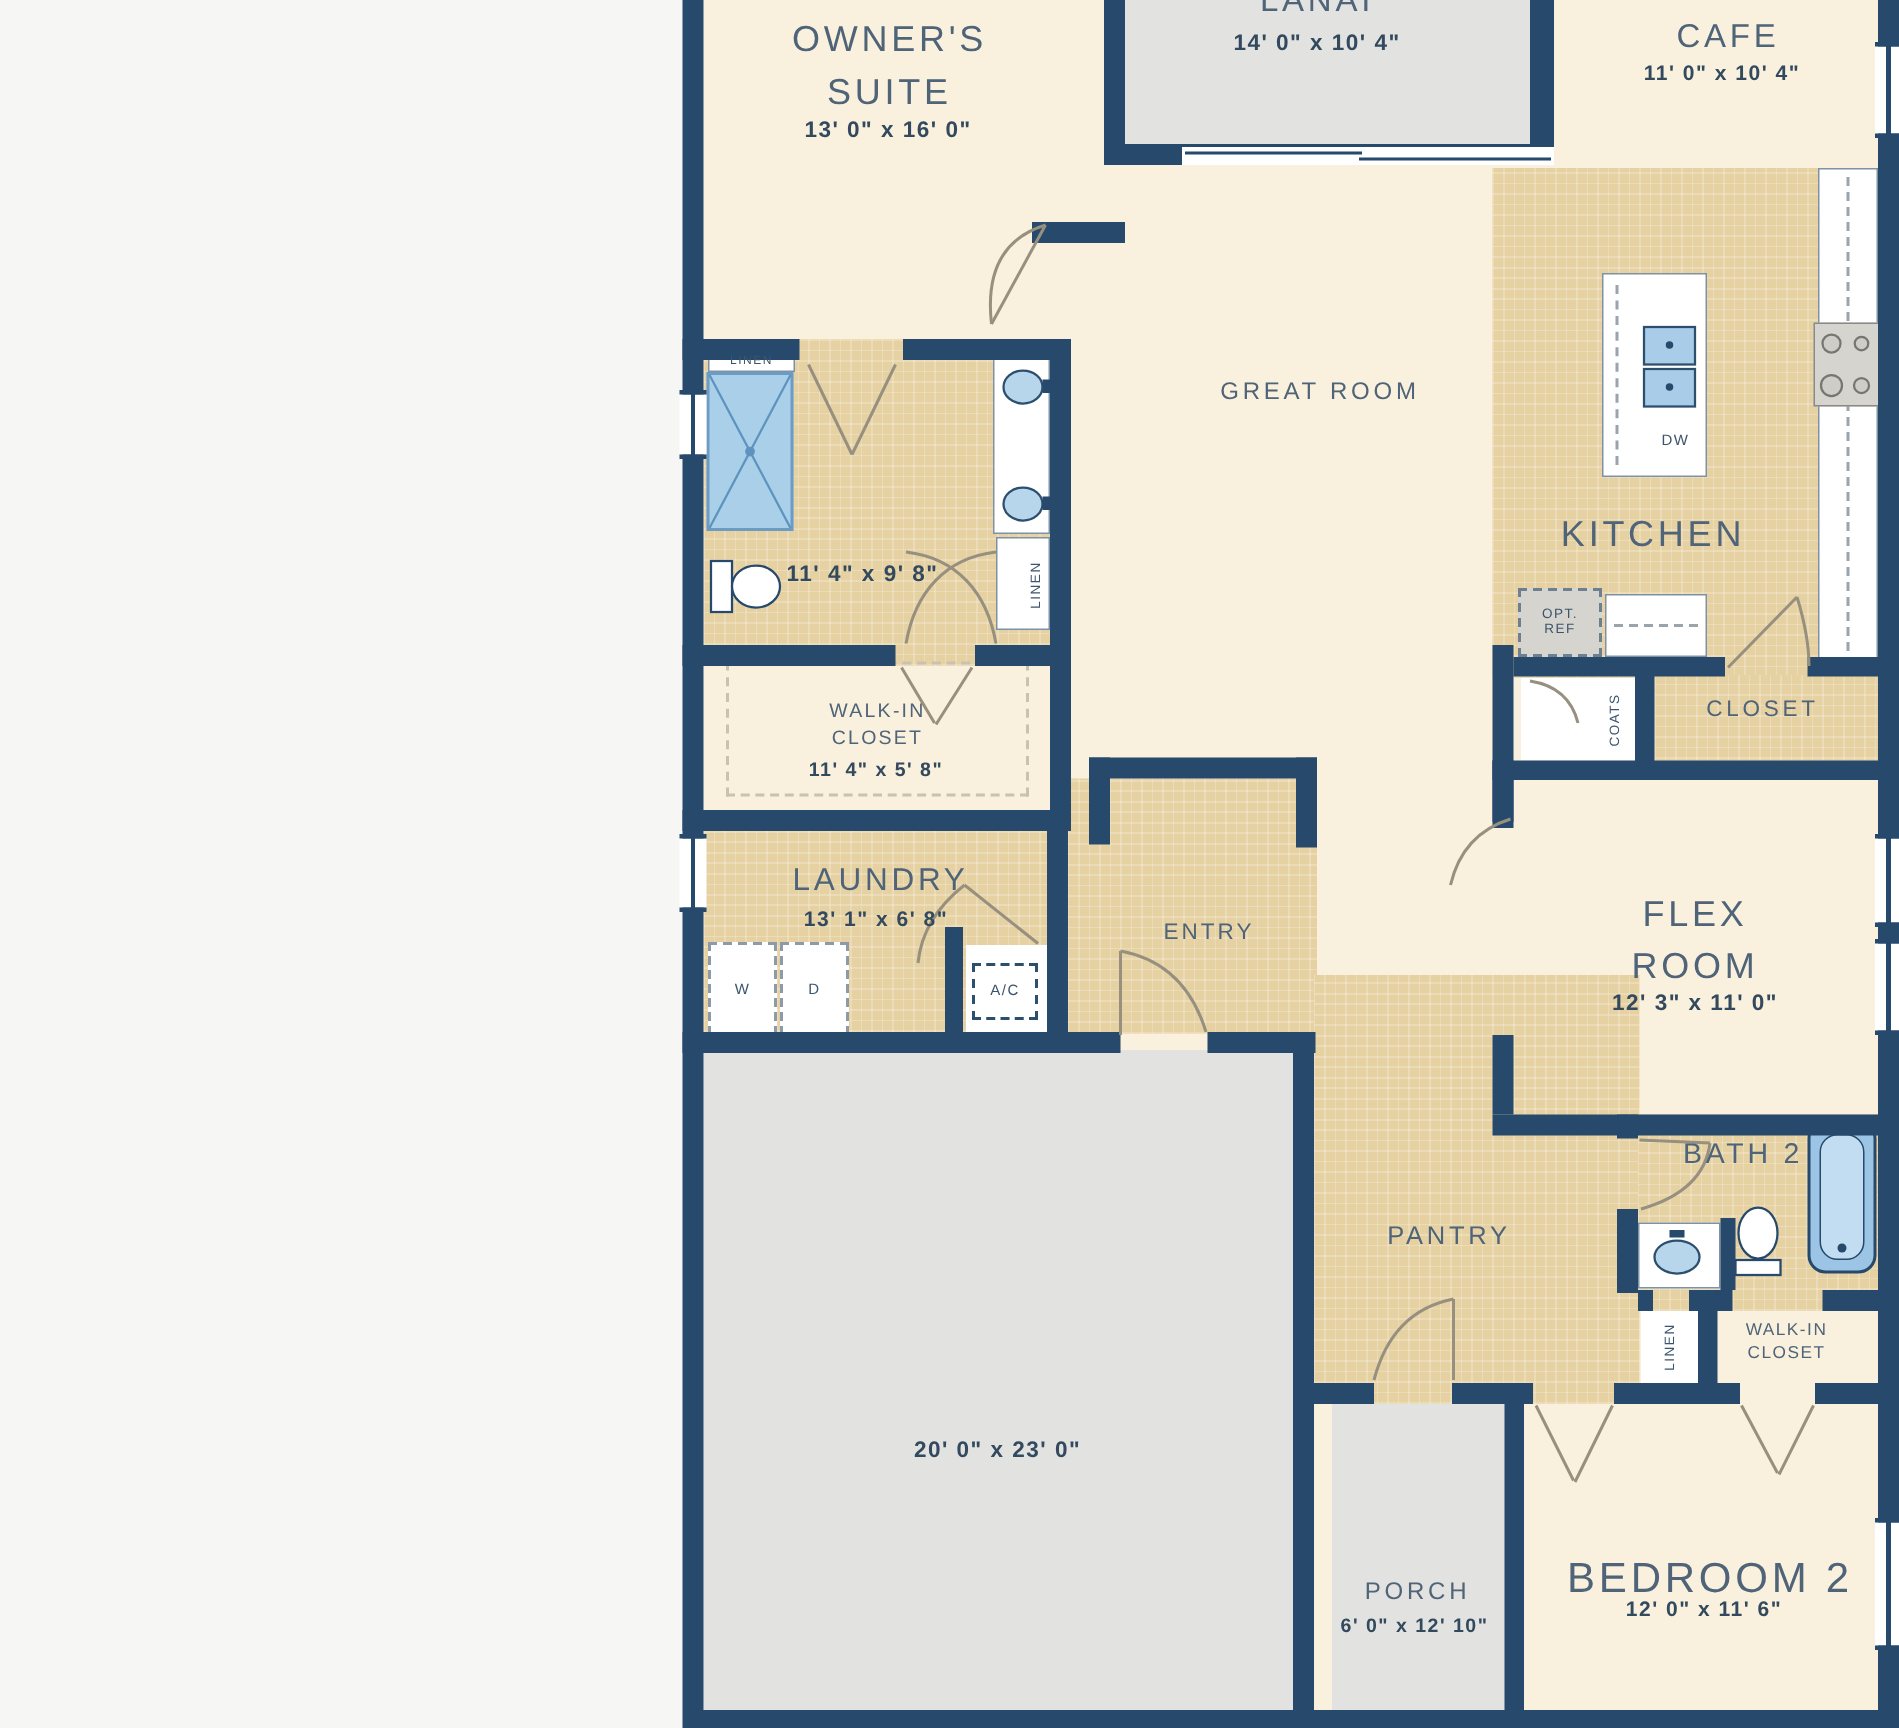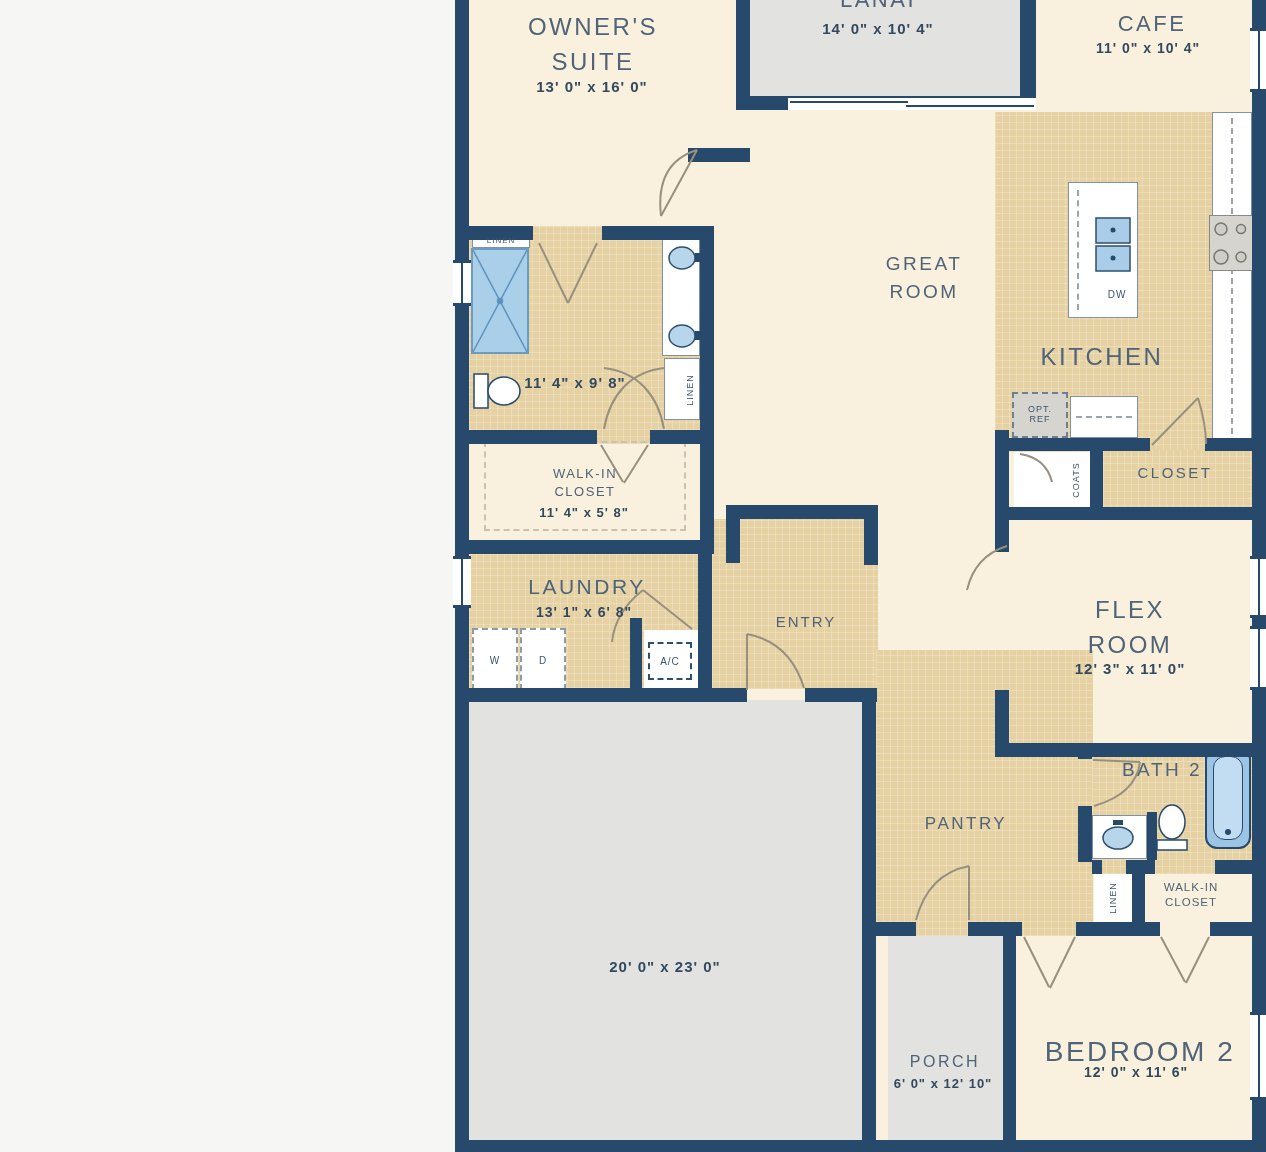--- a/index.html
+++ b/index.html
@@ -182,21 +182,21 @@
 
   <div class="lbl" style="left:593px;top:10px;width:175px;font-size:24px">OWNER'S SUITE</div>
   <div class="dims" style="left:592px;top:78px;font-size:15px">13' 0" x 16' 0"</div>
 
   <div class="lbl" style="left:878px;top:-16px;font-size:22px;white-space:nowrap">LANAI</div>
   <div class="dims" style="left:878px;top:20px;font-size:15px">14' 0" x 10' 4"</div>
 
   <div class="lbl" style="left:1152px;top:8px;font-size:22px;white-space:nowrap">CAFE</div>
   <div class="dims" style="left:1148px;top:40px;font-size:14px">11' 0" x 10' 4"</div>
 
-  <div class="lbl" style="left:924px;top:250px;width:140px;font-size:19px">GREAT ROOM</div>
+  <div class="lbl" style="left:880px;top:250px;width:140px;font-size:16px">GREAT ROOM</div>
 
   <div class="lbl" style="left:1102px;top:340px;font-size:24px;white-space:nowrap">KITCHEN</div>
 
   <div class="dims" style="left:575px;top:374px;font-size:15px">11' 4" x 9' 8"</div>
 
   <div class="lbl" style="left:585px;top:465px;width:105px;font-size:13px;letter-spacing:1.5px;line-height:1.35">WALK-IN CLOSET</div>
   <div class="dims" style="left:584px;top:505px;font-size:13px">11' 4" x 5' 8"</div>
 
   <div class="lbl" style="left:587px;top:572px;font-size:21px;white-space:nowrap">LAUNDRY</div>
   <div class="dims" style="left:584px;top:604px;font-size:14px">13' 1" x 6' 8"</div>

